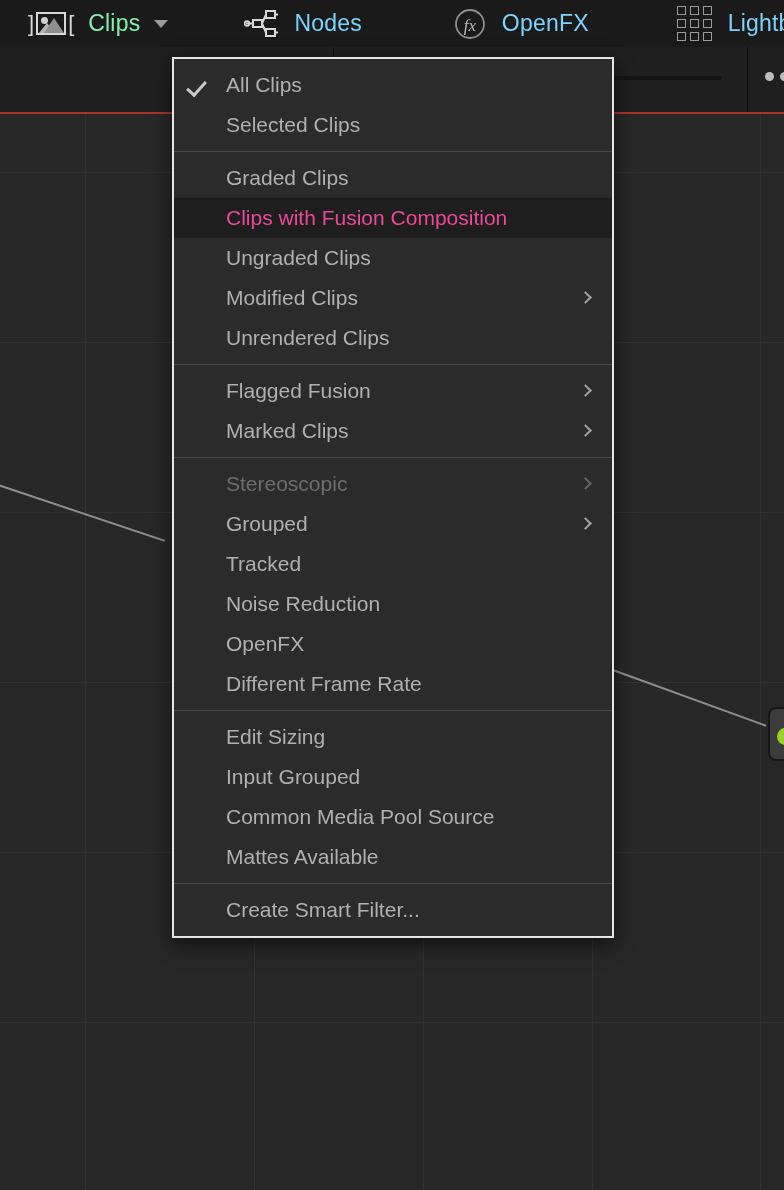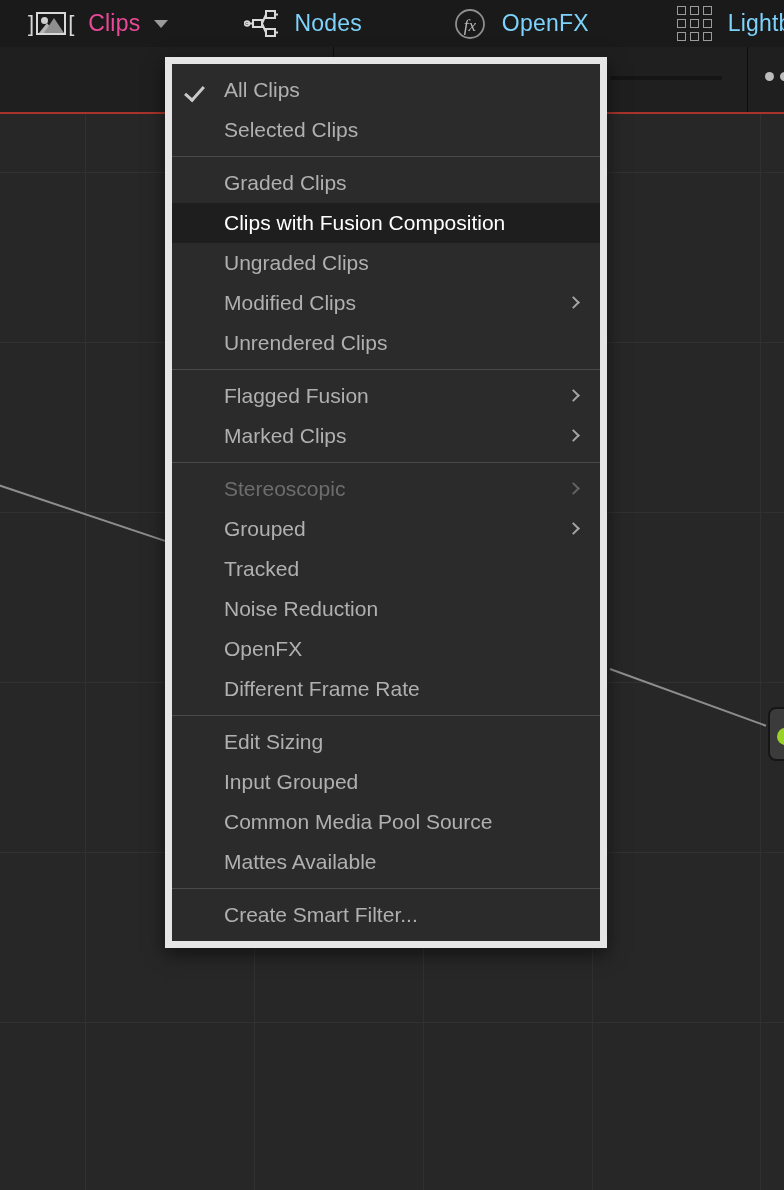--- a/index.html
+++ b/index.html
@@ -57,21 +57,21 @@
     display: flex; align-items: center;
   }
   .tb-item {
     display: flex; align-items: center; height: 47px;
     padding: 0 0 0 0; position: relative;
   }
   .tb-sep { width: 1px; height: 47px; background: #3a3a3a; }
   .tb-label {
     font-size: 23px; color: #7dd3fc; letter-spacing: .2px; white-space: nowrap;
   }
-  .tb-label.active { color: #ec4899; }
+  .tb-label.active { color: #86efac; }
   .tb-icon { display: inline-flex; align-items: center; justify-content: center; }
 
   .clips-icon { display: flex; align-items: center; gap: 2px; }
   .brk { color: #d6d6d6; font-size: 22px; line-height: 1; }
   .thumb-box {
     width: 30px; height: 23px; border: 2px solid #d8d8d8; position: relative;
     overflow: hidden; background: #1a1a1a;
   }
   .thumb-circle {
     position: absolute; left: 3px; top: 3px; width: 7px; height: 7px;
@@ -90,39 +90,39 @@
   .chev {
     width: 0; height: 0; border-left: 7px solid transparent;
     border-right: 7px solid transparent; border-top: 8px solid #9a9a9a;
   }
   .lb-grid { display: grid; grid-template-columns: repeat(3, 9px);
              grid-template-rows: repeat(3, 9px); gap: 4px; }
   .lb-cell { width: 9px; height: 9px; border: 1.5px solid #9b9b9b; }
 
   
   .menu {
-    position: absolute; left: 165px; top: 57px; width: 442px;
+    position: absolute; left: 172px; top: 57px; width: 442px;
     background: #2b2b2b;
-    border: 7px solid #e5e5e5;
+    border: 2px solid #e5e5e5;
     box-shadow: 0 6px 18px rgba(0,0,0,.55);
     padding: 6px 0 6px 0;
     text-align: center;
   }
   .menu-sep { height: 1px; background: #4a4a4a; margin: 6px 0; }
   .mi {
     position: relative; height: 40px; display: flex; align-items: center;
     padding-left: 52px; padding-right: 22px;
     font-size: 21px; color: #b0b0b0; white-space: nowrap;
   }
   .mi.checked::before {
     content: ""; position: absolute; left: 17px; top: 12px;
     width: 8px; height: 16px; border: solid #c9c9c9;
     border-width: 0 3px 3px 0; transform: rotate(42deg);
   }
-  .mi.highlight { background: #1e1e1e; color: #ffffff; }
+  .mi.highlight { background: #1e1e1e; color: #ec4899; }
   .mi.disabled { color: #6d6d6d; }
   .mi-arrow {
     position: absolute; right: 22px; top: 50%;
     width: 9px; height: 9px; margin-top: -5px;
     border: solid #a4a4a4; border-width: 2px 2px 0 0;
     transform: rotate(45deg);
   }
   .mi.disabled .mi-arrow { border-color: #646464; }
 </style>
 </head>

